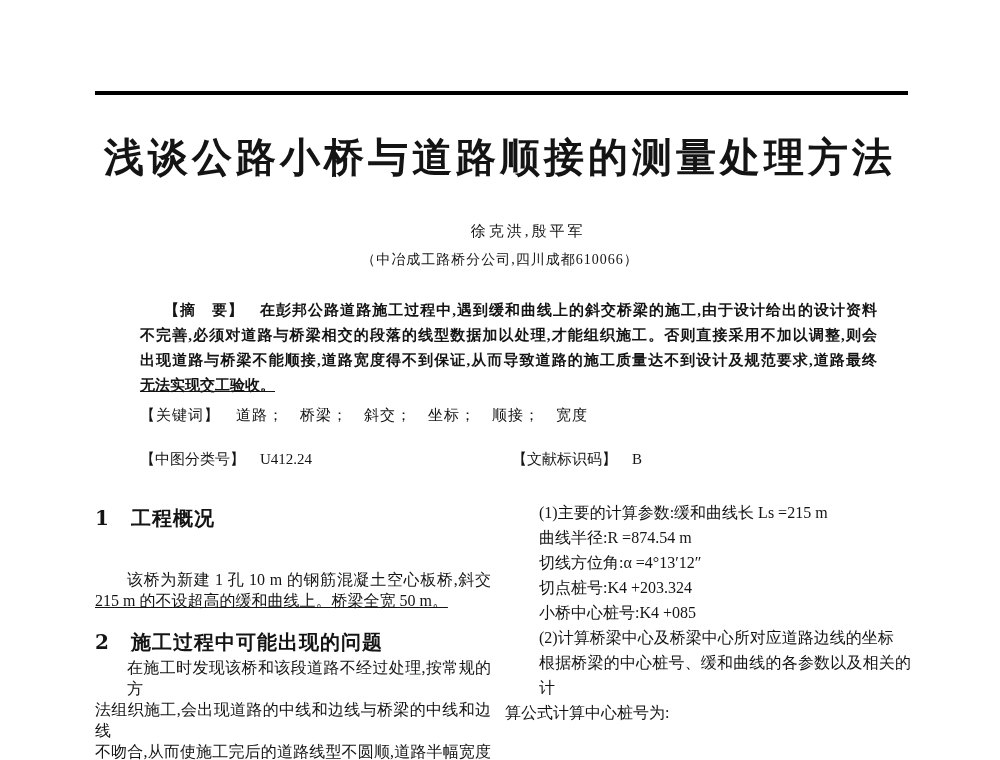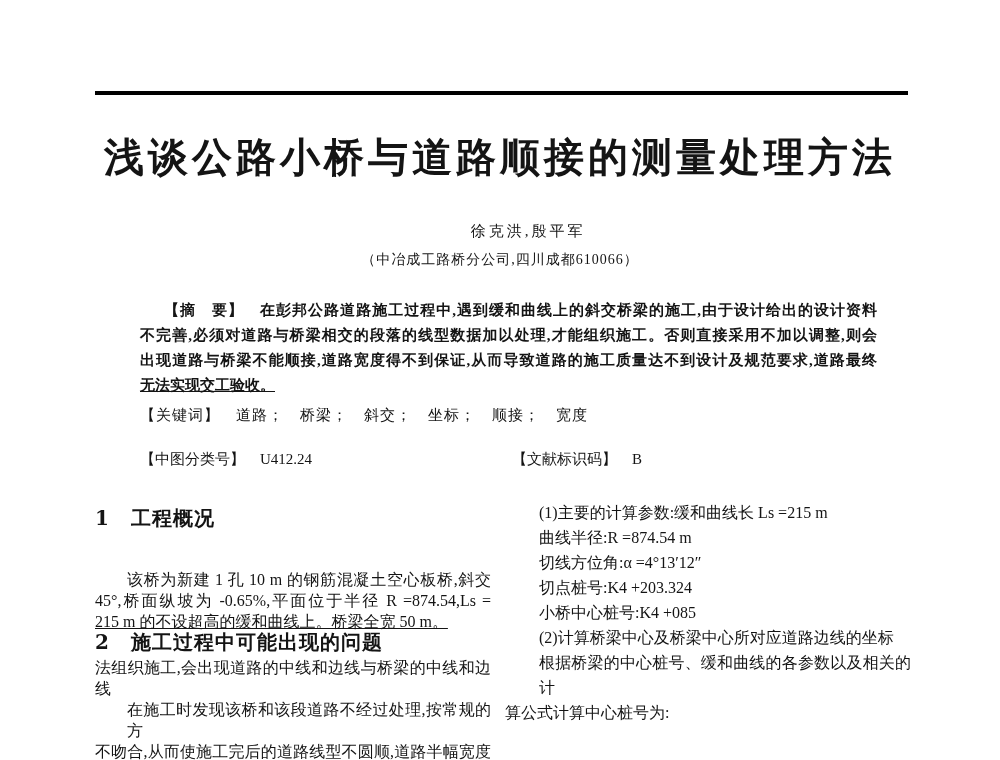--- a/index.html
+++ b/index.html
@@ -94,27 +94,26 @@
   <div class="keywords">【关键词】　道路；　桥梁；　斜交；　坐标；　顺接；　宽度</div>
 
   <div class="metaline">
     <span class="clc">【中图分类号】　U412.24</span>
     <span class="doccode">【文献标识码】　B</span>
   </div>
 
   <div id="sec1-head" class="sec-heading">1　工程概况</div>
   <div id="sec1-para">
     <div class="bline jline indent-2em">该桥为新建 1 孔 10 m 的钢筋混凝土空心板桥,斜交</div>
-    <div class="bline jline">45°,桥面纵坡为 -0.65%,平面位于半径 R =874.54,Ls =</div>
     <div class="bline lline">215 m 的不设超高的缓和曲线上。桥梁全宽 50 m。</div>
   </div>
   <div id="sec2-head" class="sec-heading">2　施工过程中可能出现的问题</div>
   <div id="sec2-para">
+    <div class="bline4 jline indent-2em">在施工时发现该桥和该段道路不经过处理,按常规的方</div>
     <div class="bline4 jline">法组织施工,会出现道路的中线和边线与桥梁的中线和边线</div>
-    <div class="bline4 jline indent-2em">在施工时发现该桥和该段道路不经过处理,按常规的方</div>
     <div class="bline4 jline">不吻合,从而使施工完后的道路线型不圆顺,道路半幅宽度</div>
 
   </div>
 
   <div class="colR">
     <div class="rline indent-r">(1)主要的计算参数:缓和曲线长 Ls =215 m</div>
     <div class="rline indent-r">曲线半径:R =874.54 m</div>
     <div class="rline indent-r">切线方位角:α =4°13′12″</div>
     <div class="rline indent-r">切点桩号:K4 +203.324</div>
     <div class="rline indent-r">小桥中心桩号:K4 +085</div>

